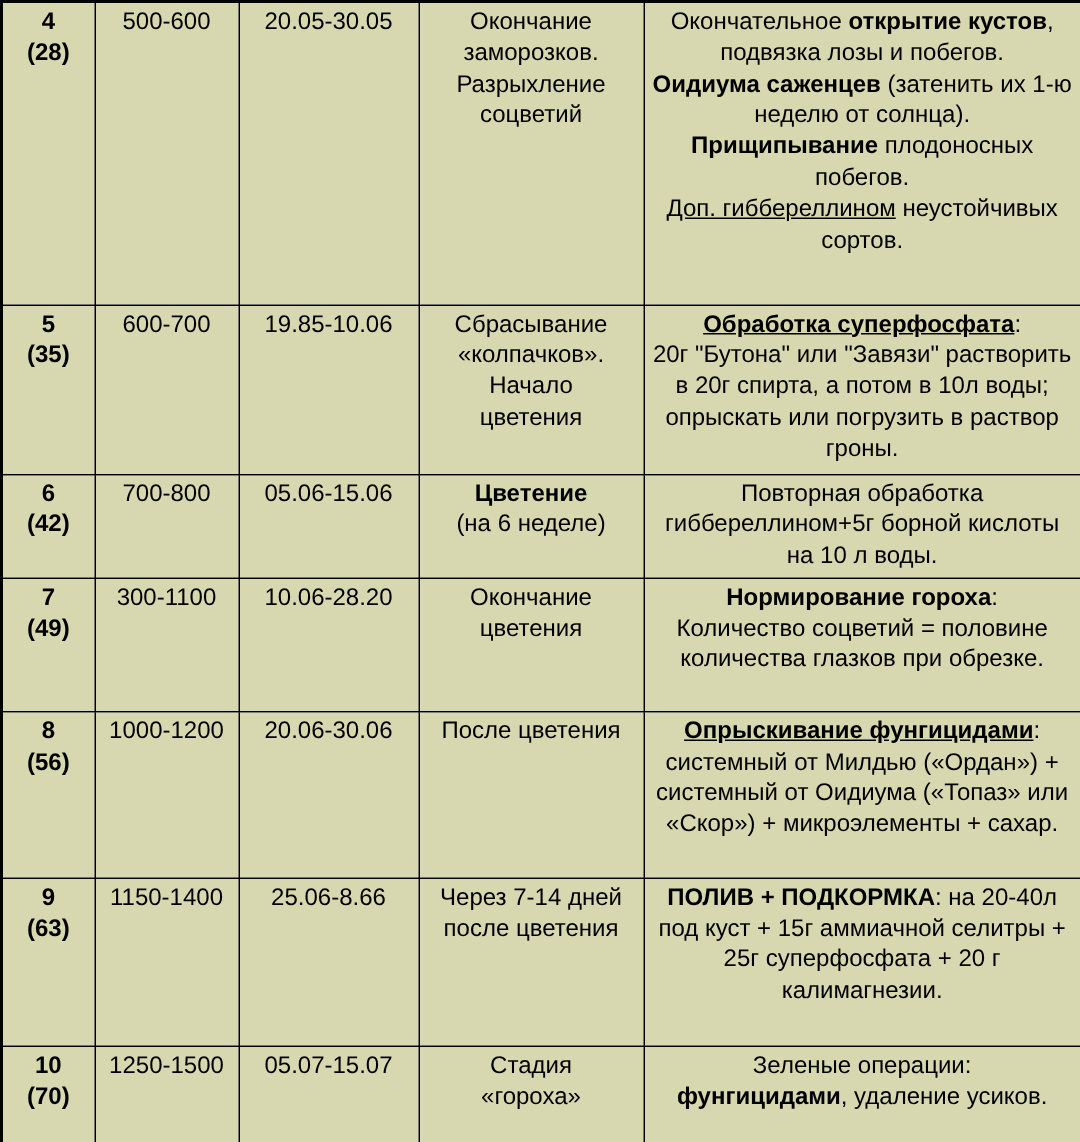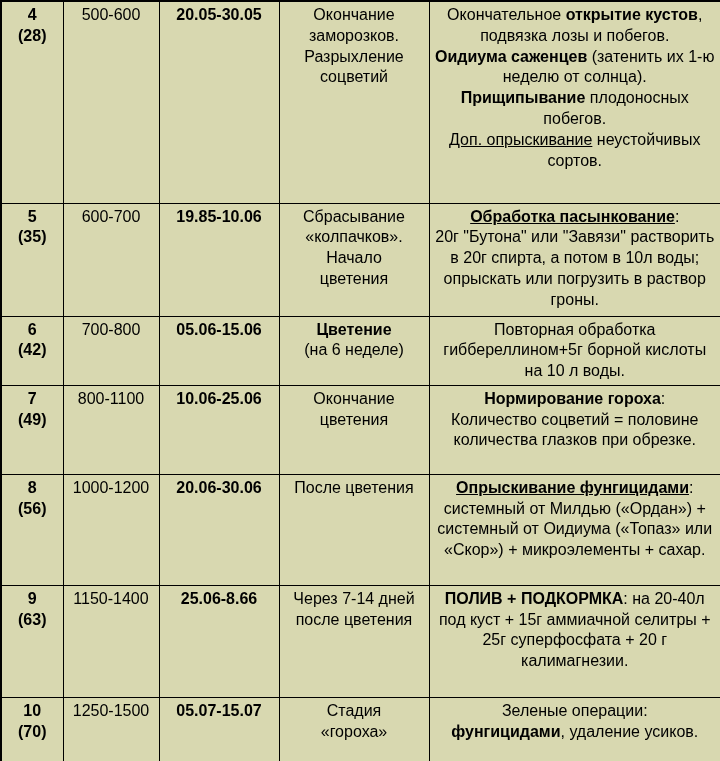--- a/index.html
+++ b/index.html
@@ -16,21 +16,21 @@
     border: 1px solid #000;
     vertical-align: top;
     text-align: center;
     padding: 3px 4px;
     font-size: 16px;
     line-height: 1.3;
     background: var(--base_bg, #d8d8b0);
     overflow: hidden;
   }
   td.col-week  { font-weight: bold; }
-  td.col-dates { font-weight: bold; }
+  td.col-dates { font-weight: normal; }
   td.bg-green  { background: var(--green,  #a9f1a9); }
   td.bg-salmon { background: var(--salmon, #ffb199); }
   td.bg-blue   { background: var(--blue,   #aad6f2); }
 </style>
 </head>
 <body>
 
 <div class="page">
   <table class="calendar">
     <colgroup>
@@ -40,43 +40,43 @@
       <col style="width:150px">
       <col style="width:292px">
     </colgroup>
     <tbody>
 
       <tr style="height:202px">
         <td class="col-week">4<br>(28)</td>
         <td class="col-temp">500-600</td>
         <td class="col-dates">20.05-30.05</td>
         <td class="col-stage">Окончание<br>заморозков.<br>Разрыхление<br>соцветий</td>
-        <td class="col-action bg-green">Окончательное <b>открытие кустов</b>, подвязка лозы и побегов.<br><b>Оидиума саженцев</b> (затенить их 1-ю неделю от солнца).<br><b>Прищипывание</b> плодоносных побегов.<br><u>Доп. опрыскивание</u> неустойчивых сортов.</td>
+        <td class="col-action bg-green">Окончательное <b>открытие кустов</b>, подвязка лозы и побегов.<br><b>Оидиума саженцев</b> (затенить их 1-ю неделю от солнца).<br><b>Прищипывание</b> плодоносных побегов.<br><u>Доп. гиббереллином</u> неустойчивых сортов.</td>
       </tr>
 
       <tr style="height:113px">
         <td class="col-week">5<br>(35)</td>
         <td class="col-temp">600-700</td>
         <td class="col-dates">19.85-10.06</td>
         <td class="col-stage">Сбрасывание<br>«колпачков».<br>Начало<br>цветения</td>
-        <td class="col-action bg-salmon"><b><u>Обработка пасынкование</u></b>:<br>20г "Бутона" или "Завязи" растворить в 20г спирта, а потом в 10л воды; опрыскать или погрузить в раствор гроны.</td>
+        <td class="col-action bg-salmon"><b><u>Обработка суперфосфата</u></b>:<br>20г "Бутона" или "Завязи" растворить в 20г спирта, а потом в 10л воды; опрыскать или погрузить в раствор гроны.</td>
       </tr>
 
       <tr style="height:63px">
         <td class="col-week">6<br>(42)</td>
         <td class="col-temp">700-800</td>
         <td class="col-dates">05.06-15.06</td>
         <td class="col-stage"><b>Цветение</b><br>(на 6 неделе)</td>
         <td class="col-action bg-salmon">Повторная обработка гиббереллином+5г борной кислоты на 10 л воды.</td>
       </tr>
 
       <tr style="height:89px">
         <td class="col-week">7<br>(49)</td>
-        <td class="col-temp">800-1100</td>
-        <td class="col-dates">10.06-25.06</td>
+        <td class="col-temp">300-1100</td>
+        <td class="col-dates">10.06-28.20</td>
         <td class="col-stage">Окончание<br>цветения</td>
         <td class="col-action bg-salmon"><b>Нормирование гороха</b>:<br>Количество соцветий = половине количества глазков при обрезке.</td>
       </tr>
 
       <tr style="height:111px">
         <td class="col-week">8<br>(56)</td>
         <td class="col-temp">1000-1200</td>
         <td class="col-dates">20.06-30.06</td>
         <td class="col-stage">После цветения</td>
         <td class="col-action bg-salmon"><b><u>Опрыскивание фунгицидами</u></b>:<br>системный от Милдью («Ордан») + системный от Оидиума («Топаз» или «Скор») + микроэлементы + сахар.</td>

